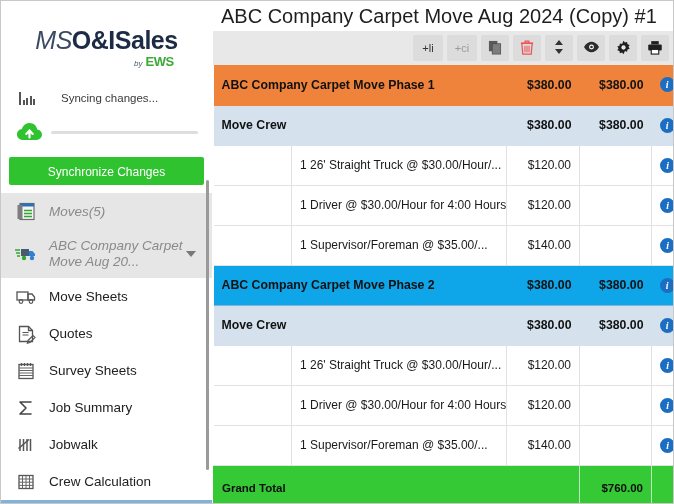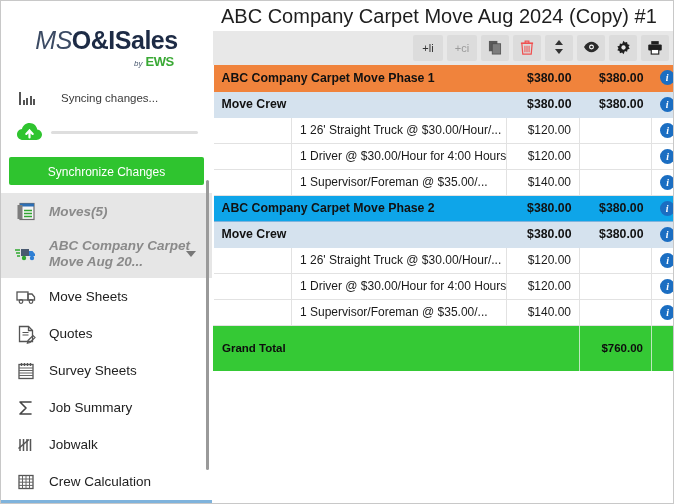--- a/index.html
+++ b/index.html
@@ -155,21 +155,20 @@
     margin-right: 8px;
   }
   .nav-label {
     font-size: 13.5px;
     color: #222;
   }
   .nav-muted .nav-label {
     color: #8a8a8a;
     font-style: italic;
     font-size: 13.5px;
-    font-weight: bold;
   }
   .nav-two-line {
     min-height: 48px;
     align-items: center;
   }
   .nav-two-line .nav-label {
     line-height: 16px;
   }
   .chev {
     position: absolute;
@@ -241,21 +240,21 @@
   .tb-btn.text-btn { width: 30px; }
 
   
   .grid {
     width: 100%;
     border-collapse: collapse;
     table-layout: fixed;
     font-size: 11.8px;
   }
   .grid td {
-    height: 26px;
+    height: 40px;
     box-sizing: border-box;
     border-bottom: 1px solid #e2e2e2;
     padding: 0 8px;
     overflow: hidden;
     white-space: nowrap;
     vertical-align: middle;
   }
   col.c1 { width: 78px; }
   col.c2 { width: 215px; }
   col.c3 { width: 73px; }

